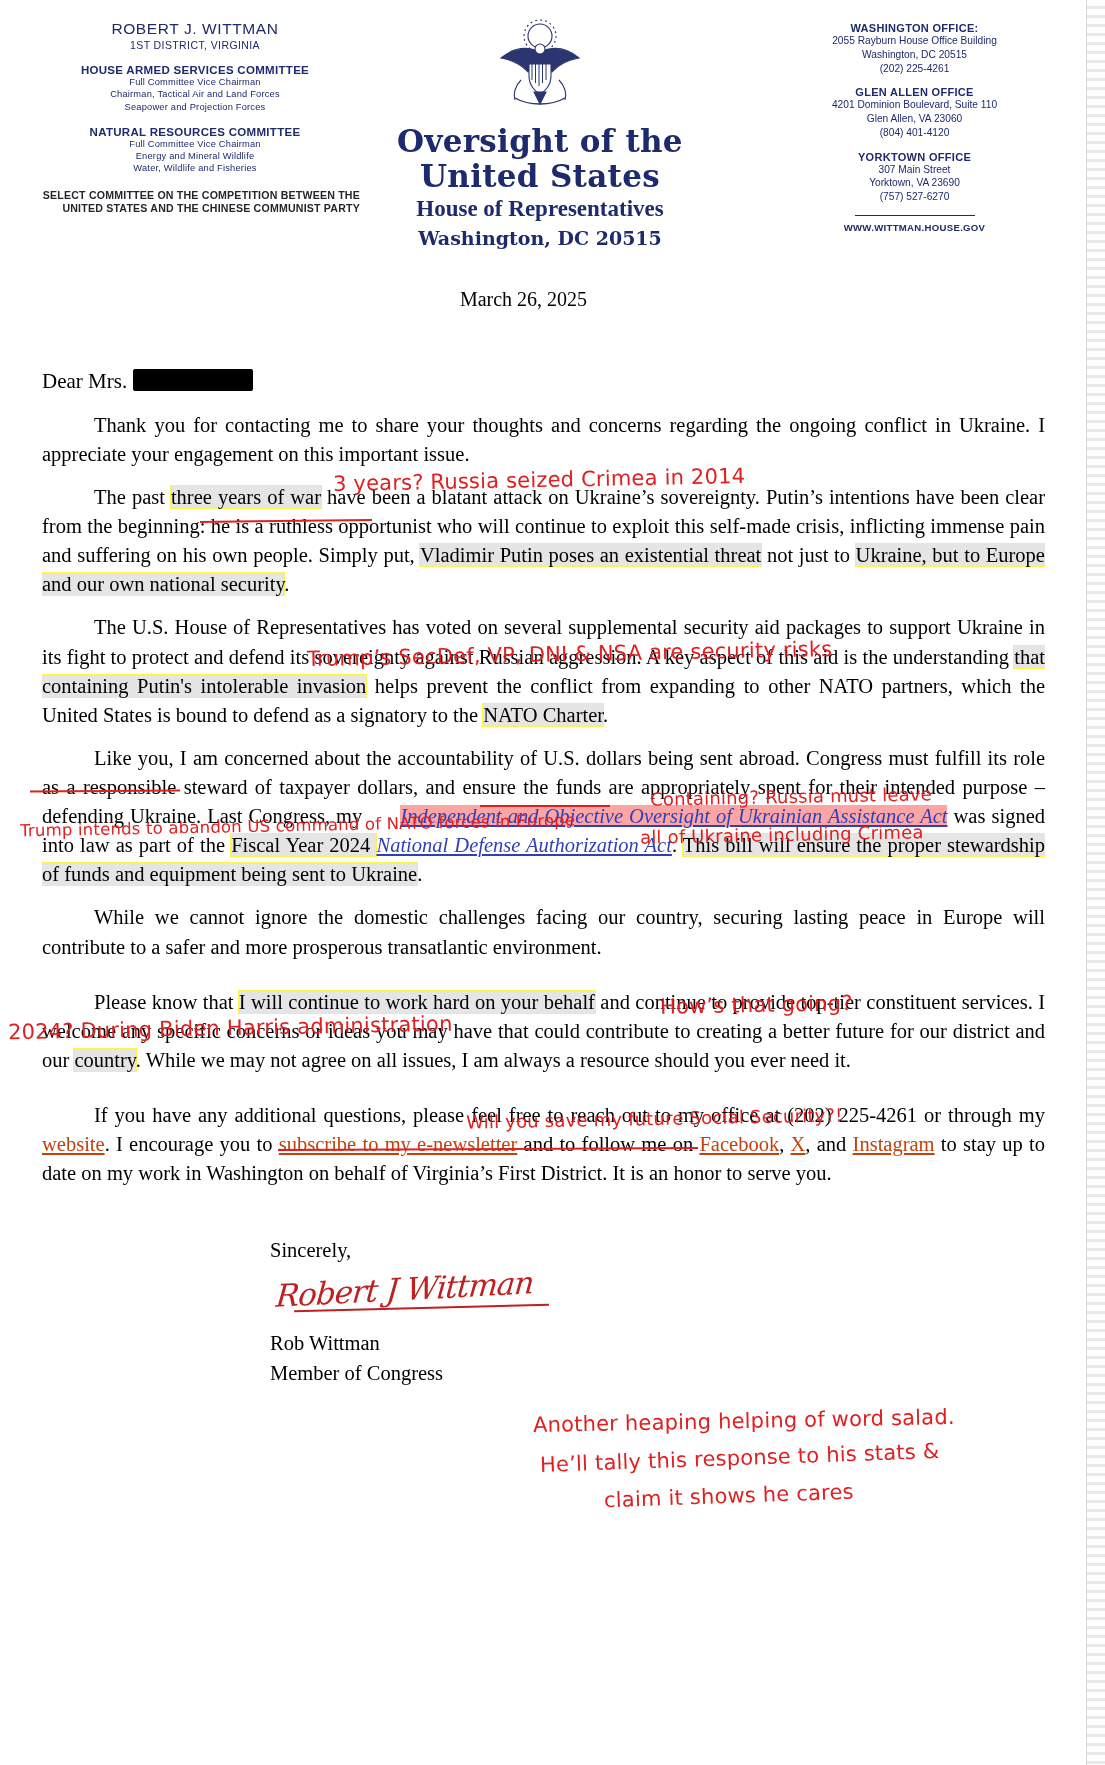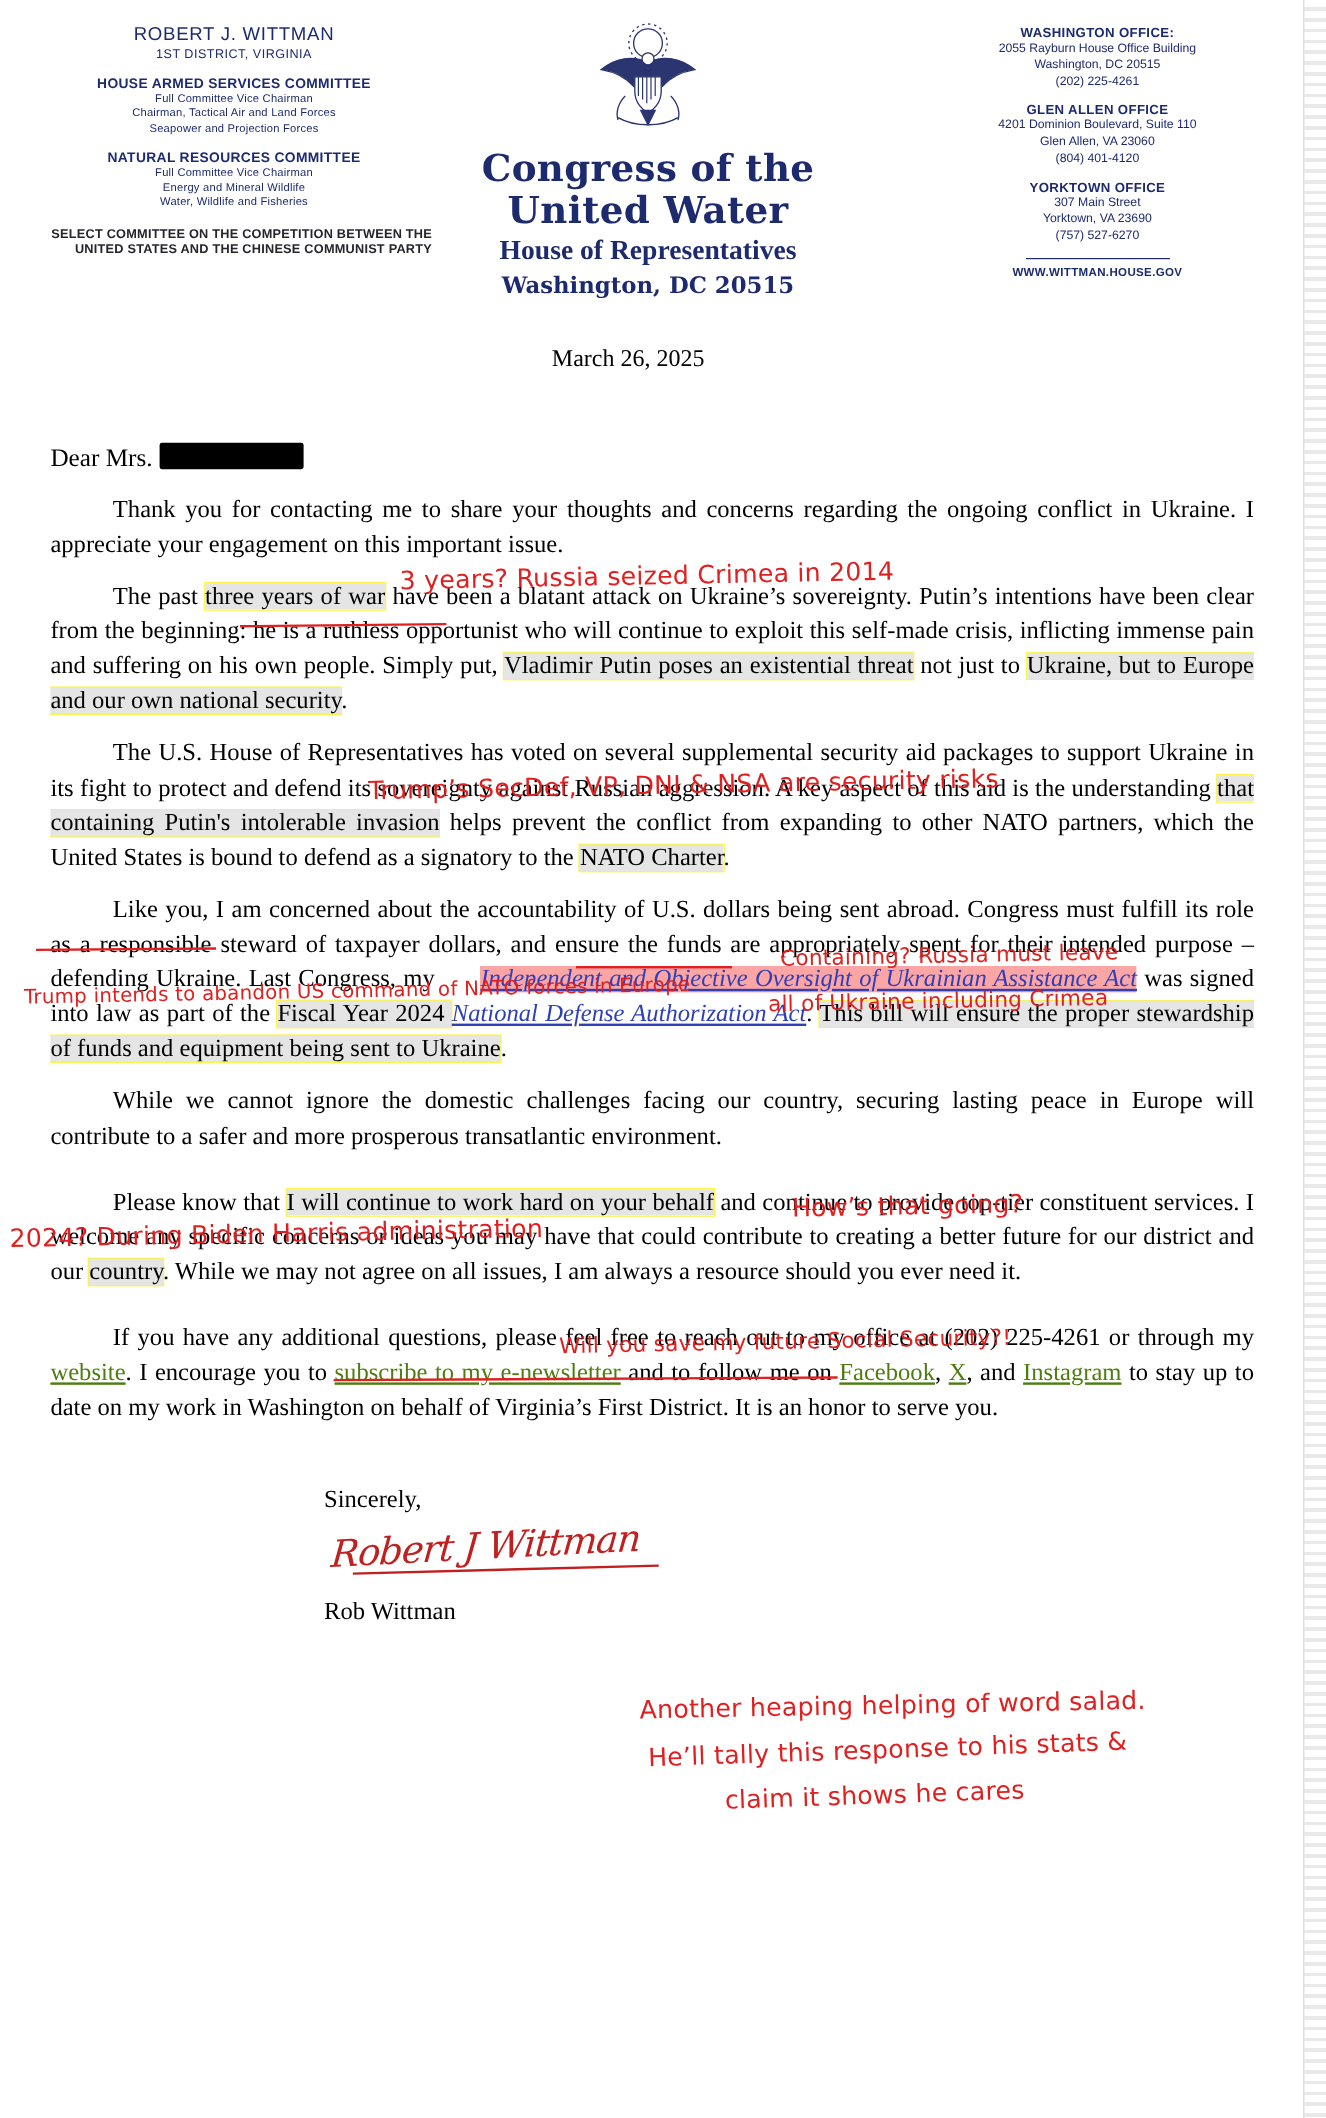--- a/index.html
+++ b/index.html
@@ -189,21 +189,21 @@
   }
   .hl {
     background: #e5e5e5;
     box-shadow: 0 0 0 1px #fcf34f;
   }
   .hl-soft {
     background: #fca5a5;
     margin-left: 32px;
   }
   a.doclink {
-    color: #4d7c0f;
+    color: #c2410c;
     text-decoration: underline;
   }
   .italic-link {
     color: #2f3fb8;
     font-style: italic;
     text-decoration: underline;
   }
 
   
   .ann {
@@ -312,21 +312,21 @@
               <circle cx="53" cy="35" r="5" fill="#ffffff" stroke="#2b3570"></circle>
 
               <path d="M34 66 C28 72 26 80 28 86 M72 66 C78 72 80 80 78 86"></path>
 
               <path d="M28 84 C42 92 64 92 78 84" stroke-width="1.3"></path>
 
               <path d="M47 78 L53 90 L59 78 Z" fill="#2b3570" stroke="#2b3570"></path>
             </g>
           </svg>
         </div>
-        <div class="lh-congress">Congress of the United Water</div>
+        <div class="lh-congress">Oversight of the United States</div>
         <div class="lh-house">House of Representatives</div>
         <div class="lh-city">Washington, DC 20515</div>
       </div>
 
       <div class="lh-right">
         <div class="off-block">
           <div class="off-t">WASHINGTON OFFICE:</div>
           <div class="off-l">2055 Rayburn House Office Building</div>
           <div class="off-l">Washington, DC 20515</div>
           <div class="off-l">(202) 225-4261</div>
@@ -370,20 +370,21 @@
 
       <p class="para" style="margin-top:26px"><span>If you have any additional questions, please feel free to reach out to my office at (202) 225-4261 or through my </span><a class="doclink" href="#">website</a><span>. I encourage you to </span><a class="doclink" href="#">subscribe to my e-newsletter</a><span> and to follow me on </span><a class="doclink" href="#">Facebook</a><span>, </span><a class="doclink" href="#">X</a><span>, and </span><a class="doclink" href="#">Instagram</a><span> to stay up to date on my work in Washington on behalf of Virginia’s First District. It is an honor to serve you.</span></p>
 
       <div class="sign-wrap">
         <div class="sincerely">Sincerely,</div>
         <div class="sig">
           <span class="sig-script">Robert J Wittman</span>
           <span class="sig-line"></span>
         </div>
         <div class="sig-name">Rob Wittman</div>
+        <div class="sig-title">Member of Congress</div>
       </div>
     </div>
 
     <div class="ann" style="left:333px; top:468px;">3 years? Russia seized Crimea in 2014</div>
     <div class="pen" style="left:200px; top:520px; width:172px; transform:rotate(-0.6deg);"></div>
 
     <div class="ann" style="left:307px; top:642px;">Trump’s SecDef, VP, DNI &amp; NSA are security risks</div>
 
     <div class="pen" style="left:30px; top:790px; width:150px; transform:rotate(-0.4deg);"></div>
     <div class="pen" style="left:480px; top:805px; width:130px;"></div>

